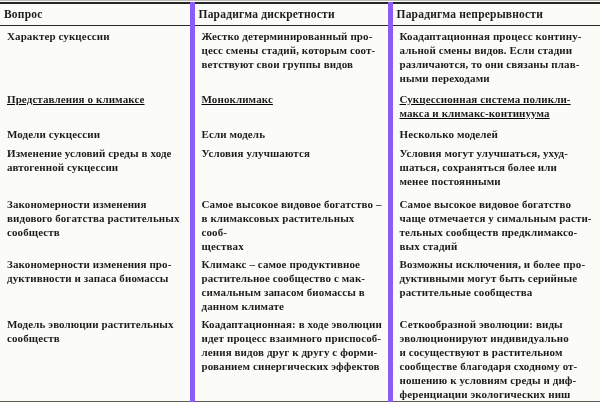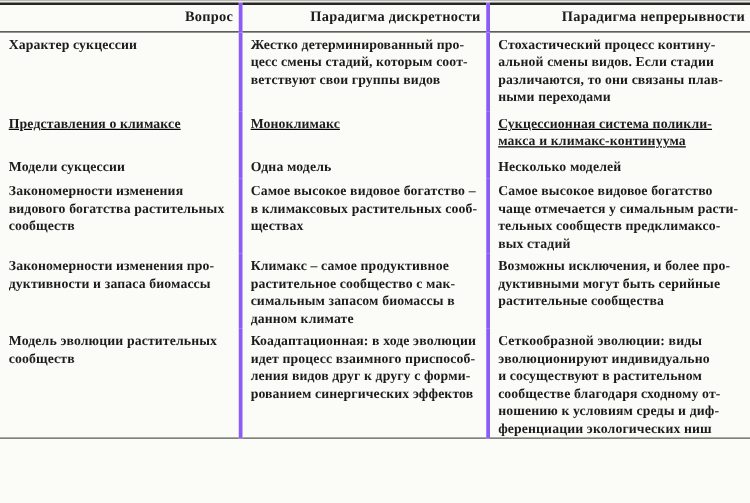--- a/index.html
+++ b/index.html
@@ -36,39 +36,39 @@
   tr.r2 { height: 35px; text-decoration: underline; }
   tr.r3 { height: 19px; margin-left: 23px; }
   tr.r4 { height: 51px; }
   tr.r5 { height: 60px; }
   tr.r6 { height: 60px; }
   tr.r7 { height: 86px; }
   th {
     font-size: 11.5px;
     font-weight: bold;
     color: #1c1c1c;
-    text-align: right;
+    text-align: left;
     vertical-align: middle;
     border-bottom: 1px solid #2b2b29;
     padding: 2px 4px 3px 4px;
     letter-spacing: 0.2px;
   }
   td {
     vertical-align: top;
     padding: 3px 5px 0 7px;
     font-size: 11px;
     font-weight: bold;
     line-height: 14px;
     color: #1c1c1c;
     white-space: pre-line;
     letter-spacing: 0.1px;
     overflow: hidden;
   }
   th + th, td + td {
-    border-left: 3px solid #8b5cf6;
+    border-left: 5px solid #8b5cf6;
   }
 </style>
 </head>
 <body>
 
 <div class="page">
   <div class="top-artifact"></div>
   <table class="cmp">
     <colgroup>
       <col class="c1">
@@ -81,35 +81,43 @@
         <th>Парадигма дискретности</th>
         <th>Парадигма непрерывности</th>
       </tr>
     </thead>
     <tbody>
       <tr class="r1">
         <td>Характер сукцессии</td>
         <td>Жестко детерминированный про-
 цесс смены стадий, которым соот-
 ветствуют свои группы видов</td>
-        <td>Стохастический процесс контину-
+        <td>Коадаптационная процесс контину-
 альной смены видов. Если стадии
 различаются, то они связаны плав-
 ными переходами</td>
       </tr>
       <tr class="r2">
         <td>Представления о климаксе</td>
         <td>Моноклимакс</td>
         <td>Сукцессионная система поликли-
 макса и климакс-континуума</td>
       </tr>
       <tr class="r3">
         <td>Модели сукцессии</td>
-        <td>Одна модель</td>
+        <td>Если модель</td>
         <td>Несколько моделей</td>
+      </tr>
+      <tr class="r4">
+        <td>Изменение условий среды в ходе
+автогенной сукцессии</td>
+        <td>Условия улучшаются</td>
+        <td>Условия могут улучшаться, ухуд-
+шаться, сохраняться более или
+менее постоянными</td>
       </tr>
       <tr class="r5">
         <td>Закономерности изменения
 видового богатства растительных
 сообществ</td>
         <td>Самое высокое видовое богатство –
 в климаксовых растительных сооб-
 ществах</td>
         <td>Самое высокое видовое богатство
 чаще отмечается у симальным расти-

